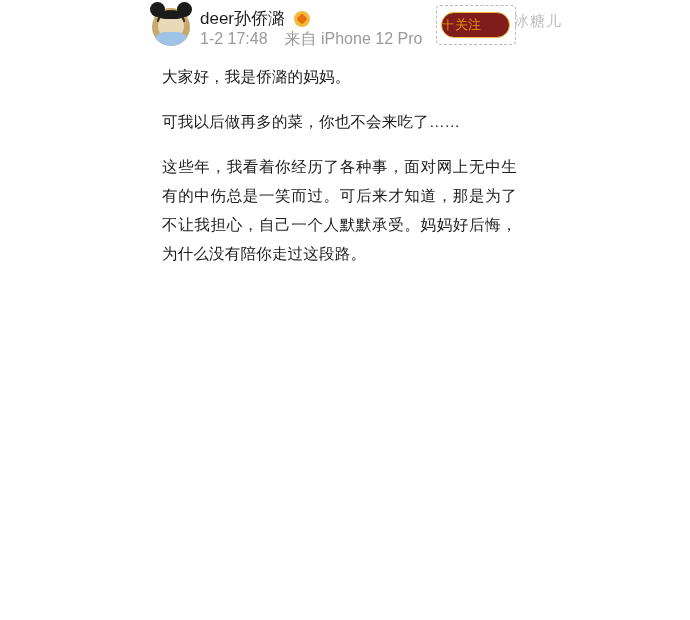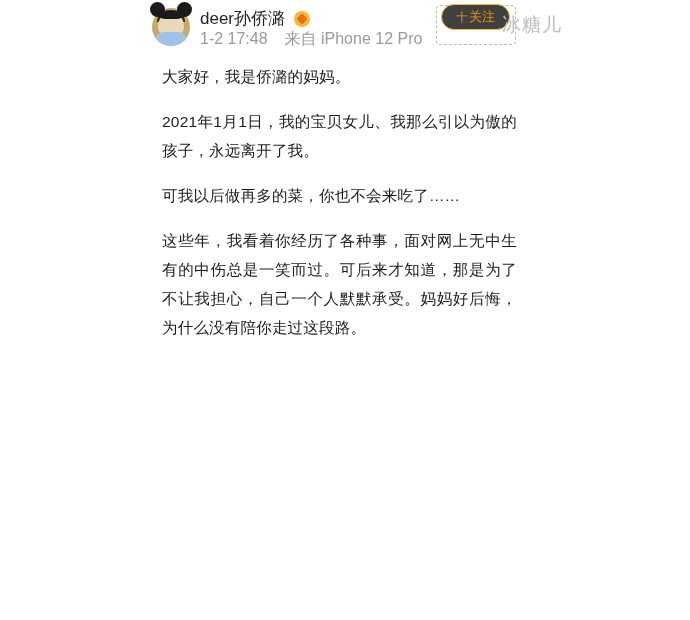--- a/index.html
+++ b/index.html
@@ -141,30 +141,29 @@
     color: #9a9a9a;
     line-height: 16px;
     white-space: nowrap;
   }
   .meta-sep { display: inline-block; width: 8px; }
 
   
   .follow-btn {
     position: absolute;
     left: 441px;
-    top: 4px;
+    top: 12px;
     width: 69px;
     height: 26px;
     border: 1px solid #f5b93c;
     border-radius: 13px;
     color: #e8940d;
     font-size: 13px;
     line-height: 24px;
-    text-align: center;
-    background: #404040;
+    background: #7f1d1d;
     white-space: nowrap;
     box-sizing: border-box;
   }
   .follow-plus {
     font-size: 12px;
     margin-right: 1px;
   }
   
   .follow-box {
     position: absolute;
@@ -175,21 +174,21 @@
     border: 1px dashed #b9b9b9;
     border-radius: 4px;
     box-sizing: border-box;
   }
 
   
   .watermark {
     position: absolute;
     right: 12px;
     top: 12px;
-    font-size: 19px;
+    font-size: 15px;
     color: #bdbdbd;
     letter-spacing: 1px;
     white-space: nowrap;
   }
 
   
   .post-body {
     position: absolute;
     left: 152px;
     top: 62px;
@@ -241,19 +240,18 @@
     <div class="follow-box"></div>
     <div class="follow-btn">
       <span class="follow-plus">十</span><span>关注</span>
     </div>
   </div>
 
   <div class="watermark">冰糖儿</div>
 
   <div class="post-body">
     <p>大家好，我是侨潞的妈妈。</p>
-    <p>2021年1月1日，我的宝贝女儿、我那么引以为傲的孩子，永远离开了我。</p>
     <p>可我以后做再多的菜，你也不会来吃了……</p>
     <p>这些年，我看着你经历了各种事，面对网上无中生有的中伤总是一笑而过。可后来才知道，那是为了不让我担心，自己一个人默默承受。妈妈好后悔，为什么没有陪你走过这段路。</p>
 
   </div>
 
 </div>
 
 </body></html>

